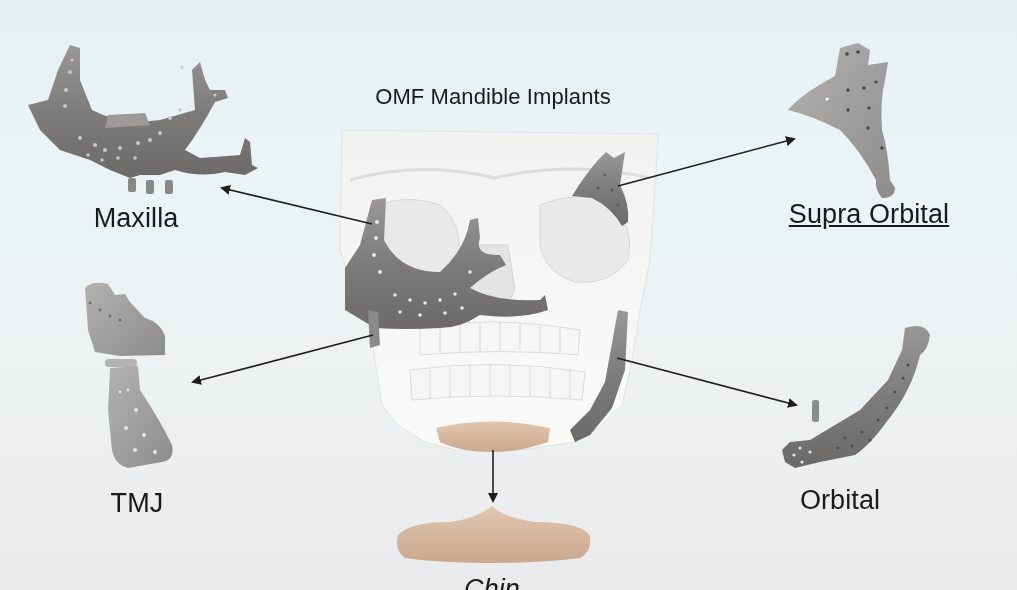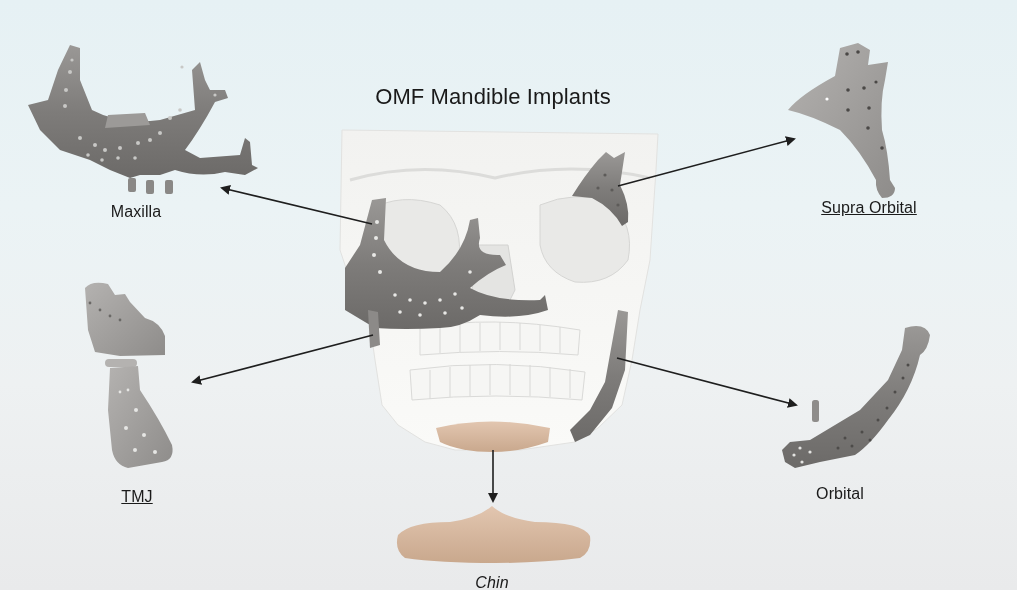--- a/index.html
+++ b/index.html
@@ -3,21 +3,21 @@
 <meta charset="utf-8">
 <style>
   html, body { margin: 0; padding: 0; }
   body {
     width: 1017px; height: 590px; overflow: hidden; position: relative;
     font-family: "Liberation Sans", "DejaVu Sans", sans-serif;
     background: linear-gradient(180deg, #e6f1f4 0%, #ebf3f5 35%, #eef1f2 65%, #e9eaeb 100%);
   }
   .stage { position: absolute; left: 0; top: 0; width: 1017px; height: 502px; margin-top: 10px; }
   .label {
-    position: absolute; color: #1a1a1a; font-size: 16px; white-space: nowrap;
+    position: absolute; color: #1a1a1a; font-size: 27px; white-space: nowrap;
     transform: translateX(-50%); letter-spacing: 0.1px;
   }
   .title { font-size: 22px; }
   svg.art { position: absolute; left: 0; top: 0; }
 </style>
 </head>
 <body>
 
 <div class="stage">
 
@@ -211,17 +211,17 @@
       <line x1="618" y1="176" x2="794" y2="129" marker-end="url(#ah)"></line>
       <line x1="373" y1="325" x2="193" y2="372" marker-end="url(#ah)"></line>
       <line x1="617" y1="348" x2="796" y2="395" marker-end="url(#ah)"></line>
       <line x1="493" y1="440" x2="493" y2="491" marker-end="url(#ah)"></line>
     </g>
   </svg>
 
   <div class="label title" style="left:493px; top:74px;">OMF Mandible Implants</div>
   <div class="label" style="left:136px; top:193px;">Maxilla</div>
   <div class="label" style="left:869px; top:189px;text-decoration:underline;">Supra Orbital</div>
-  <div class="label" style="left:137px; top:478px;text-decoration:underline;">TMJ</div>
+  <div class="label" style="left:137px; top:478px;">TMJ</div>
   <div class="label" style="left:840px; top:475px;">Orbital</div>
   <div class="label" style="left:492px; top:564px;font-style:italic;">Chin</div>
 
 </div>
 
 </body></html>

